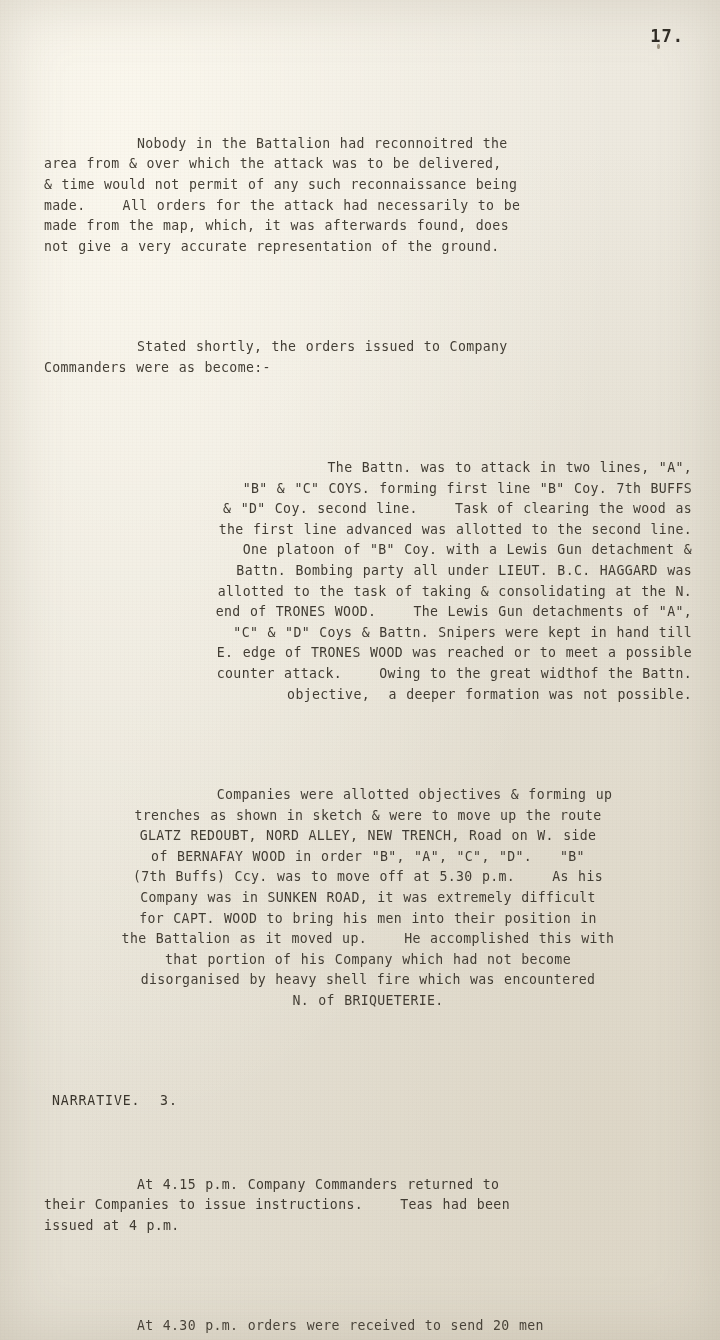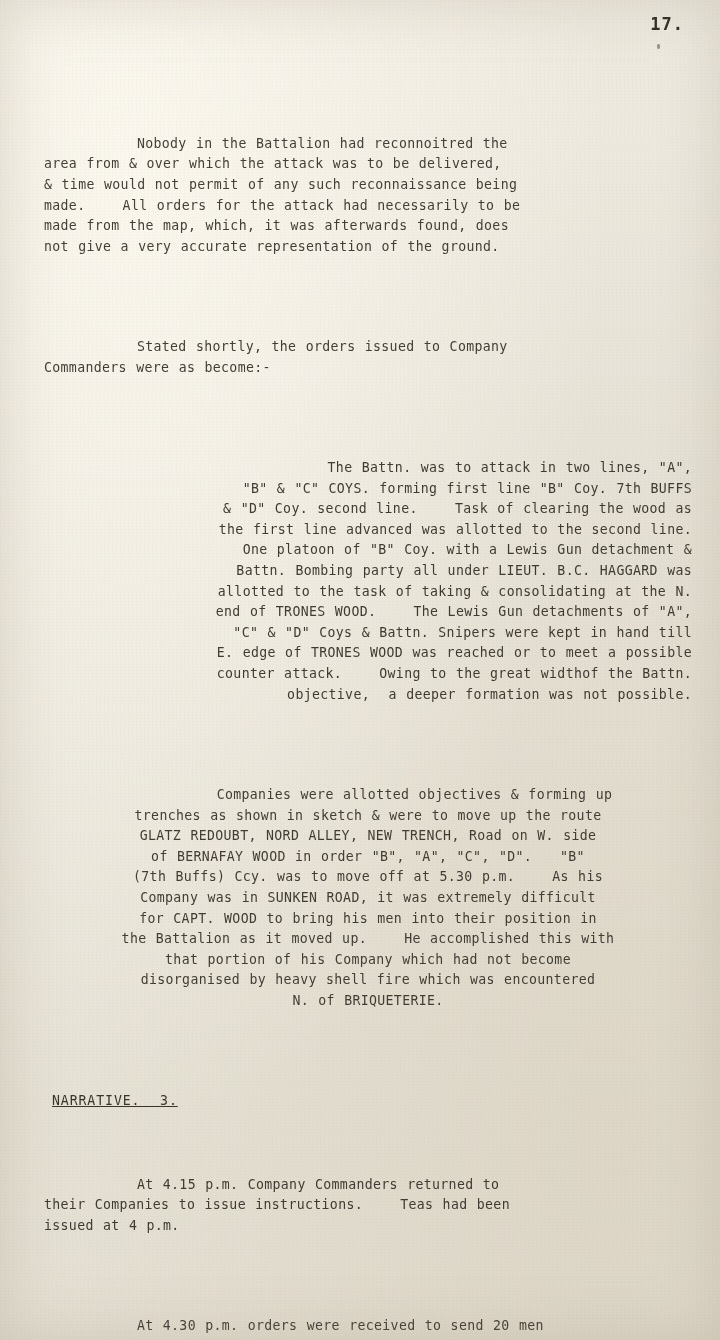--- a/index.html
+++ b/index.html
@@ -27,21 +27,21 @@
     position: absolute;
     inset: 0;
     pointer-events: none;
     opacity: 0.5;
     background-image:
       repeating-linear-gradient(0deg, rgba(160,150,130,0.05) 0px, rgba(160,150,130,0.05) 1px, rgba(255,255,255,0) 1px, rgba(255,255,255,0) 3px),
       repeating-linear-gradient(90deg, rgba(160,150,130,0.04) 0px, rgba(160,150,130,0.04) 1px, rgba(255,255,255,0) 1px, rgba(255,255,255,0) 4px);
   }
   .page-number {
     position: absolute;
-    top: 14px;
+    top: 26px;
     right: 36px;
     font-size: 17px;
     letter-spacing: 1px;
     color: #2e2a24;
     font-weight: bold;
     margin-left: 46px;
   }
   .ink-speck {
     position: absolute;
     top: 44px;
@@ -63,21 +63,20 @@
     letter-spacing: 0.35px;
     white-space: pre-wrap;
     word-spacing: 1px;
   }
   .para {
     margin: 0 0 18px 0;
     white-space: pre-wrap;
   }
   .heading {
     margin: 0 0 1px 0;
-    text-decoration: underline;
     letter-spacing: 0.9px;
     white-space: pre-wrap;
     padding-left: 8px;
   }
   
   .p1 { opacity: 0.94; }
   .p2 { opacity: 0.95; }
   .p3 { opacity: 0.96; text-align: right; }
   .p4 { opacity: 0.95; text-align: center; }
   .p5 { opacity: 0.96; }

